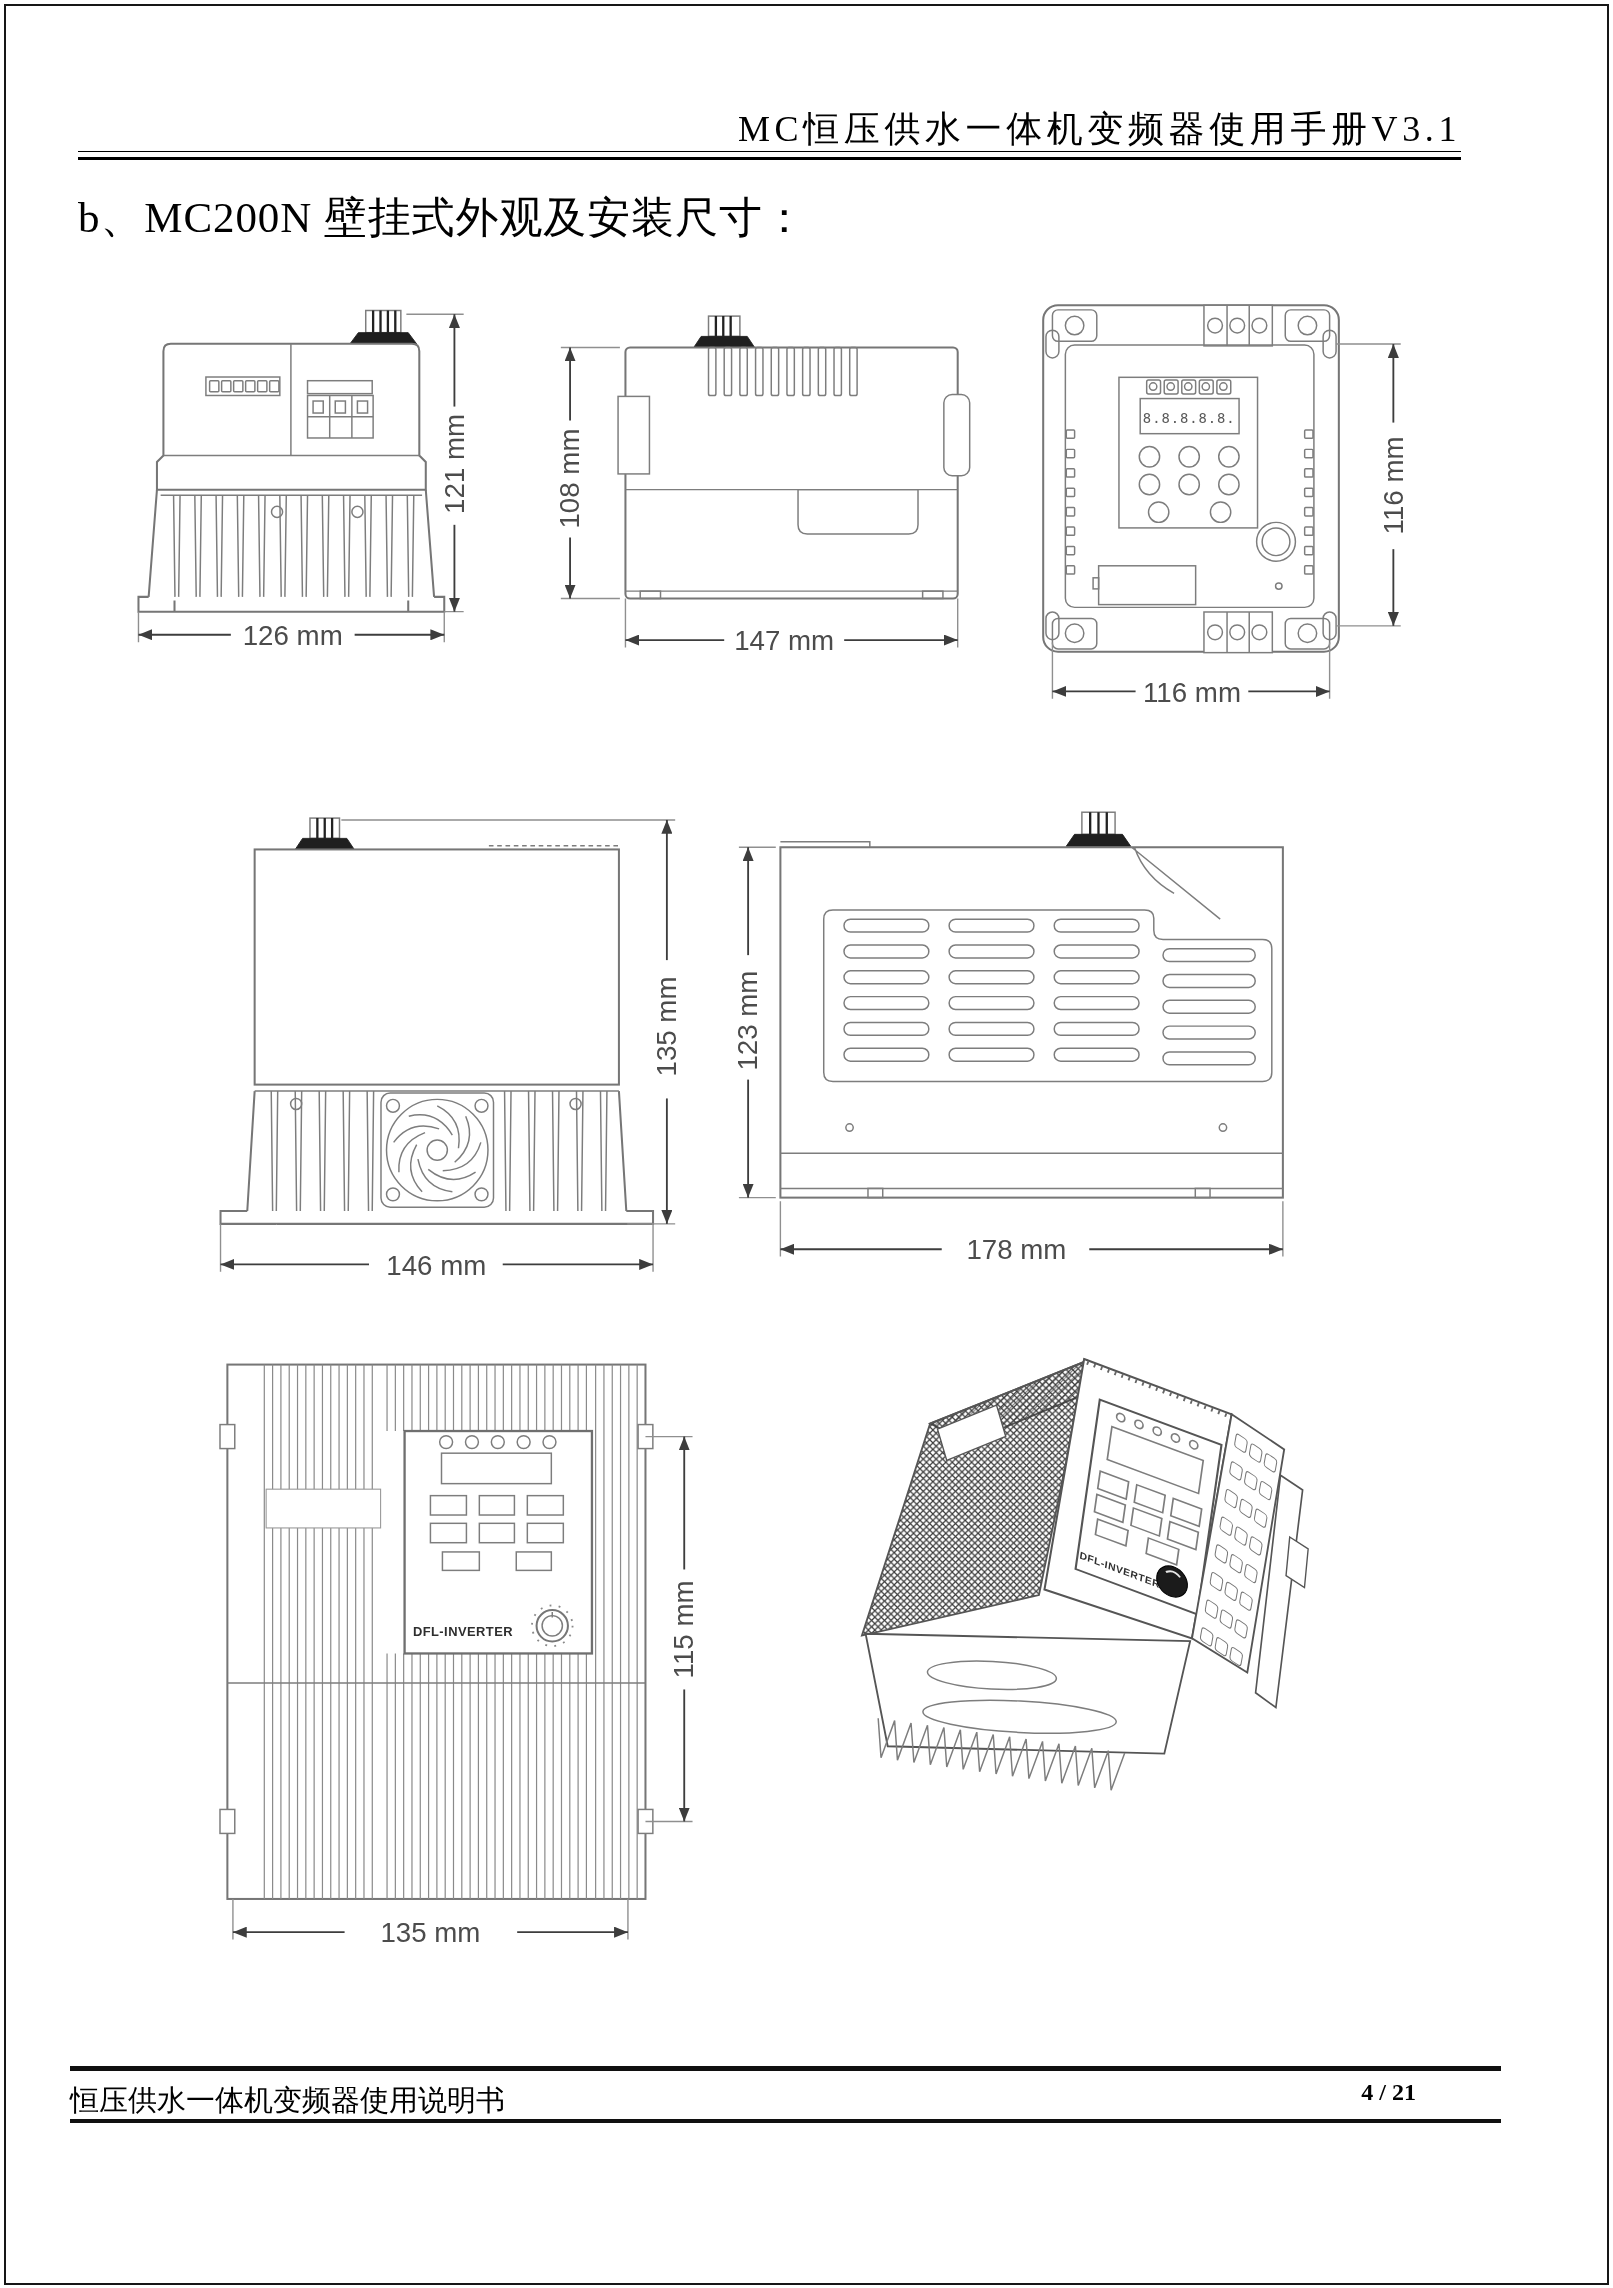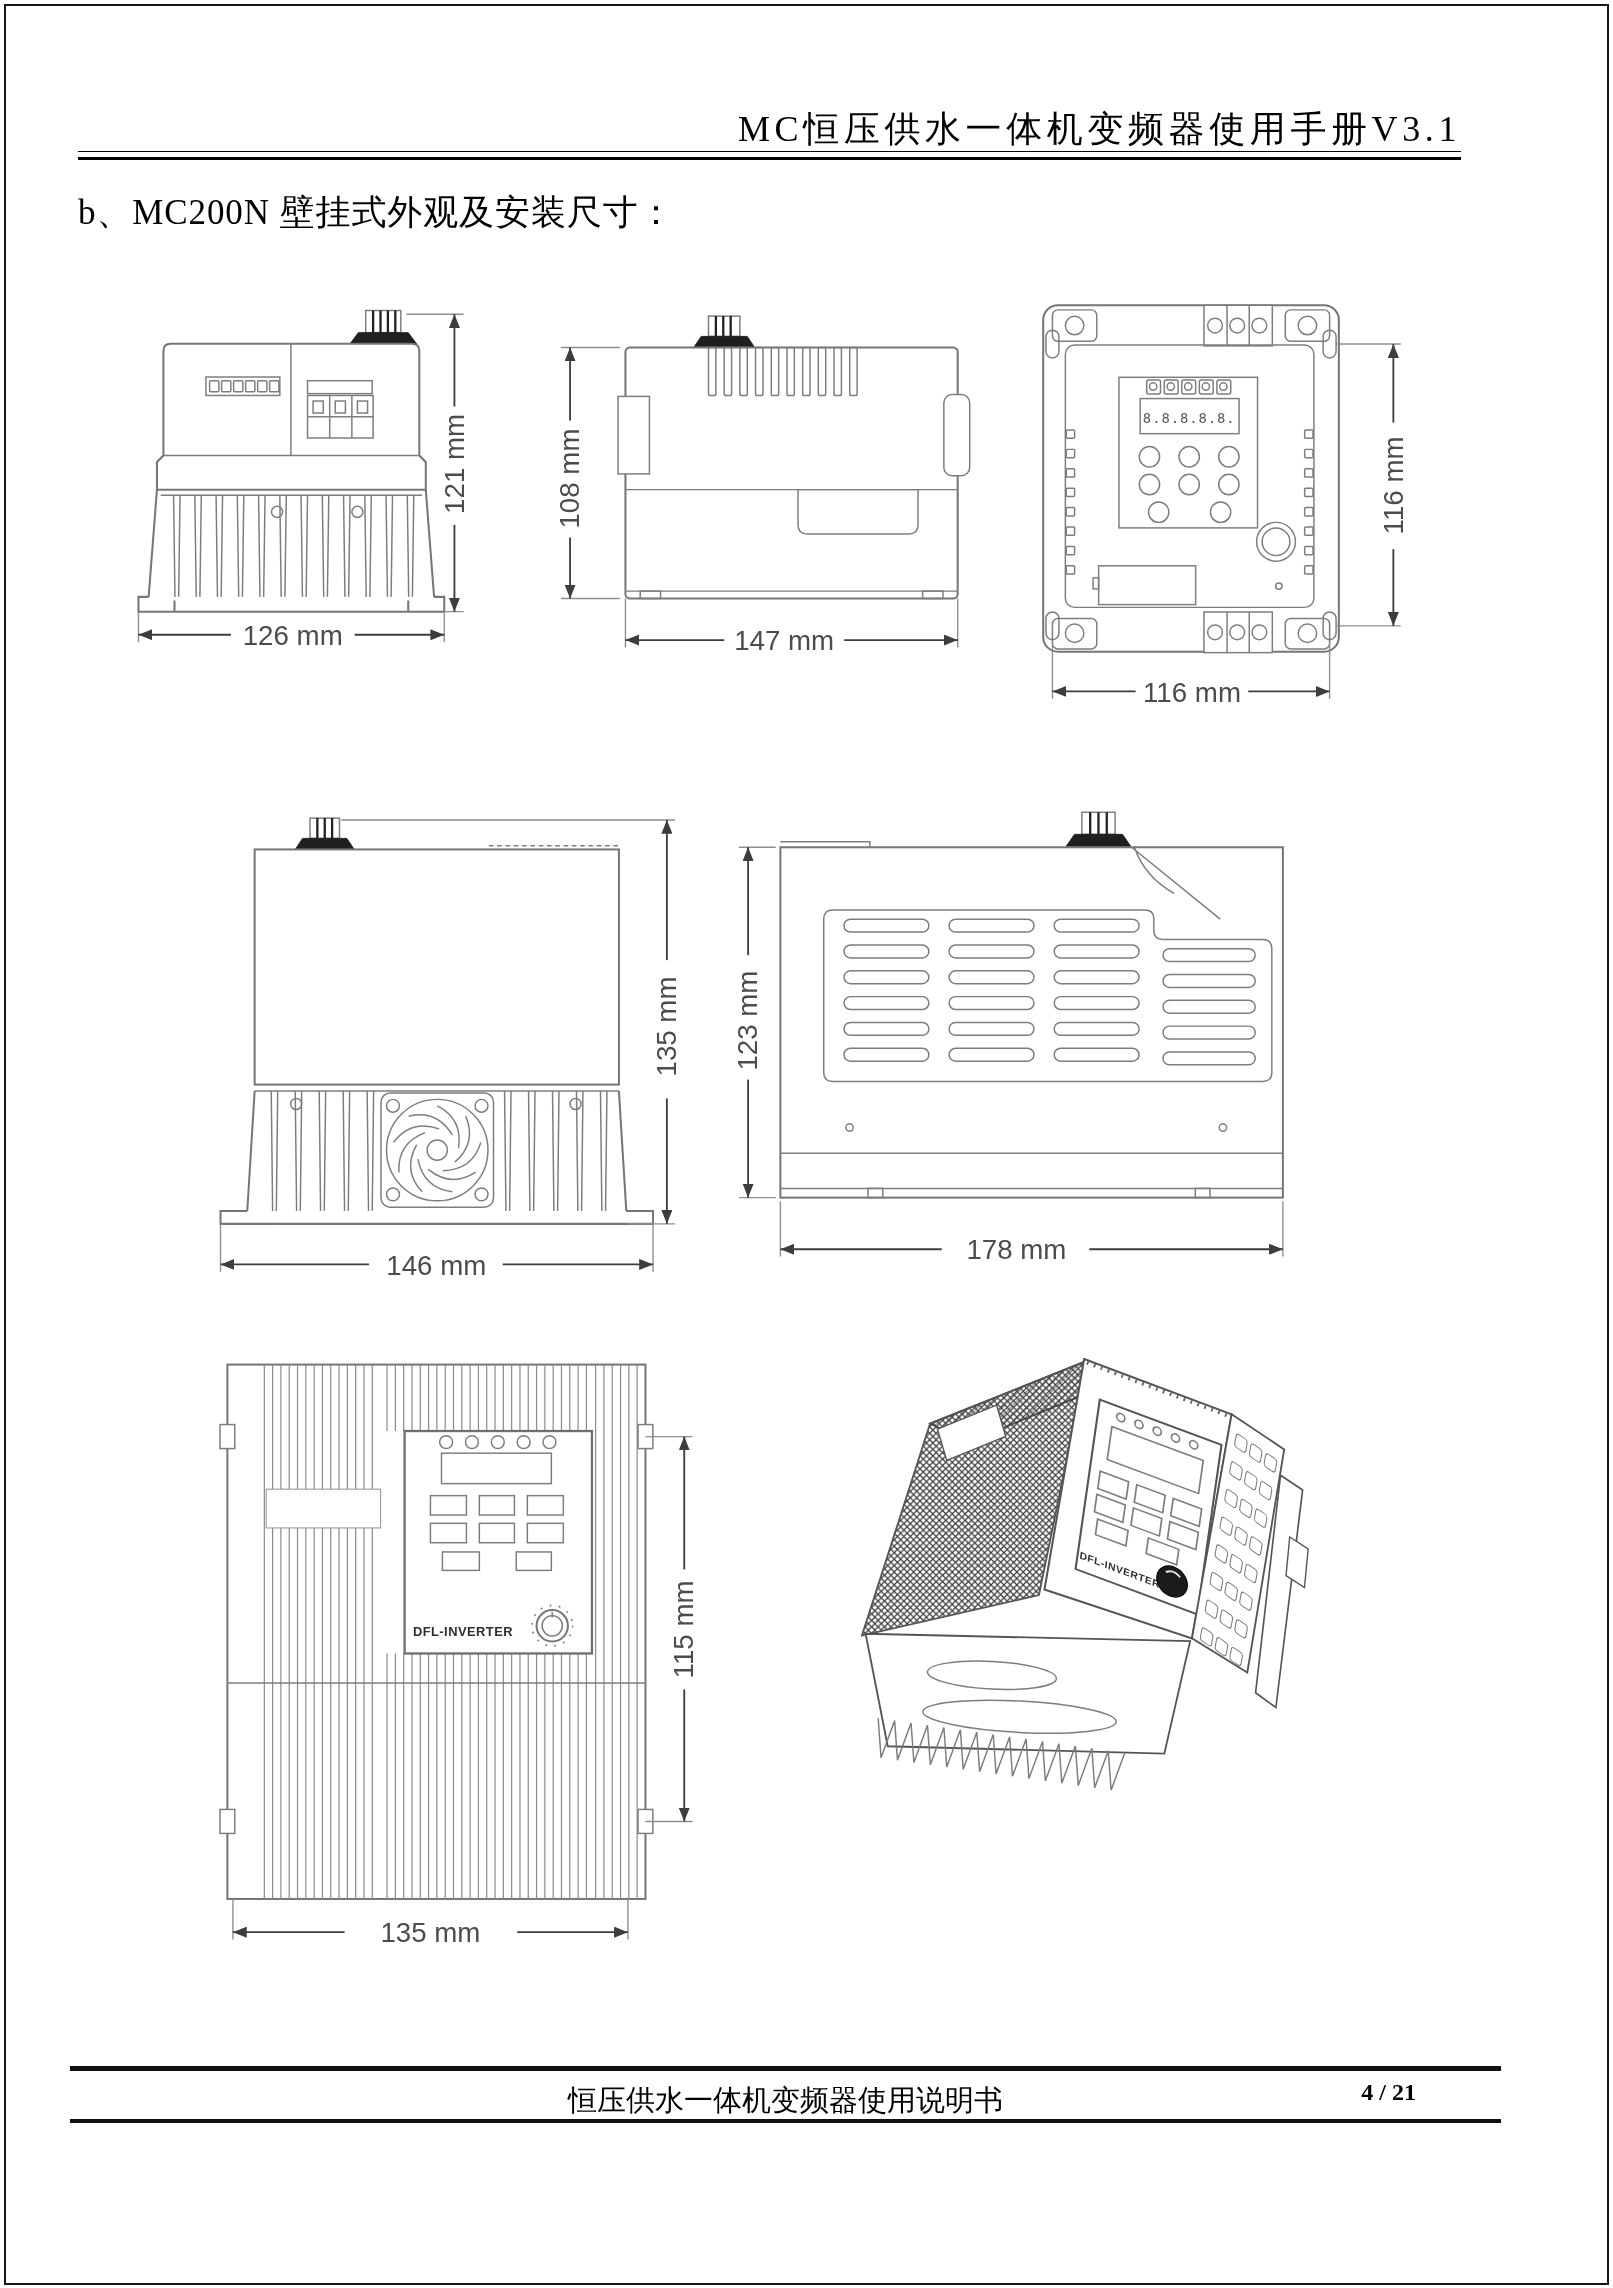--- a/index.html
+++ b/index.html
@@ -4,21 +4,21 @@
 <style>
   *{margin:0;padding:0;box-sizing:border-box}
   html,body{background:#fff}
   body{width:1613px;font-family:"Liberation Serif",serif;color:#000}
   .page{position:relative;width:1613px;height:2289px;background:#fff;overflow:hidden}
   .page-border{position:absolute;inset:3.7px;border:2.8px solid #161616}
   .header-title{position:absolute;top:105px;left:78px;width:1383px;text-align:right;
     font-size:36px;letter-spacing:4.6px;white-space:nowrap}
   .header-rule{position:absolute;top:151px;left:78px;width:1383px;height:9.2px;
     border-top:1.8px solid #000;border-bottom:3.7px solid #000}
-  .sec-heading{position:absolute;left:78px;font-size:35px;letter-spacing:0.9px;white-space:nowrap}
+  .sec-heading{position:absolute;left:78px;font-size:43px;letter-spacing:0.9px;white-space:nowrap}
   #secB{top:189px}
   #secC{top:734px}
   .drawing{position:absolute}
   .drawing svg{display:block;width:100%;height:100%}
   #d1{left:120px;top:268px;width:388px;height:388px}
   #d2{left:535px;top:305px;width:443px;height:360px}
   #d3{left:997px;top:284px;width:425px;height:425px}
   #d4{left:203px;top:794px;width:498px;height:489px}
   #d5{left:720px;top:803px;width:591px;height:461px}
   #d6{left:208px;top:1334px;width:503px;height:614px}
@@ -29,21 +29,21 @@
   .ln1w{stroke:#7d7d7d;stroke-width:1.6;fill:#fff}
   .dimln{stroke:#3d3d3d;stroke-width:2;fill:none}
   .ext{stroke:#8f8f8f;stroke-width:1.5;fill:none}
   .dim{font-family:"Liberation Sans",sans-serif;font-size:30px;fill:#4c4c4c}
   .seg{font-family:"DejaVu Sans Mono",monospace;font-size:15px;fill:#5a5a5a;letter-spacing:1px}
   .brand{font-family:"Liberation Sans",sans-serif;font-weight:bold;fill:#2e2e2e;letter-spacing:.5px}
   .dark{fill:#1f1f1f;stroke:#1f1f1f}
   .footer-rule-a{position:absolute;top:2066px;left:70px;width:1431px;height:4.6px;background:#101010}
   .footer-rule-b{position:absolute;top:2119px;left:70px;width:1431px;height:3.7px;background:#101010}
   .footer-row{position:absolute;top:2077px;left:70px;width:1431px;height:42px}
-  .footer-title{position:absolute;width:100%;top:3.7px;text-align:center;font-size:29px}
+  .footer-title{position:absolute;width:100%;top:3.7px;text-align:left;font-size:29px}
   .footer-page{position:absolute;right:85px;top:1.8px;font-size:24px;font-weight:bold}
 </style>
 </head>
 <body>
 
 <div class="page">
   <div class="page-border"></div>
 
   <svg width="0" height="0" style="position:absolute" aria-hidden="true">
     <defs>

